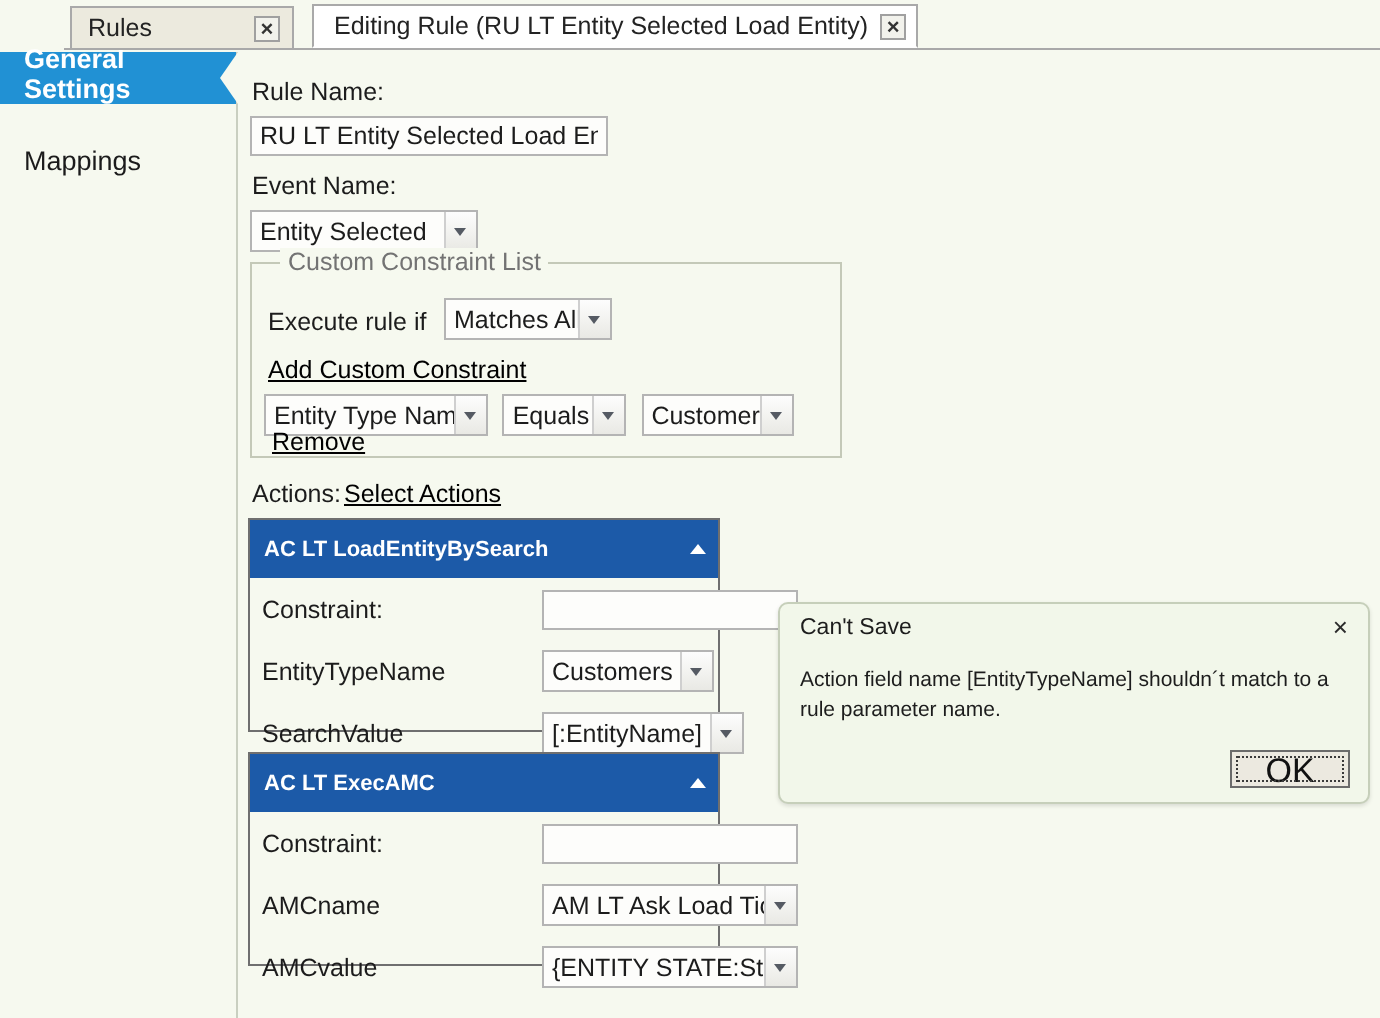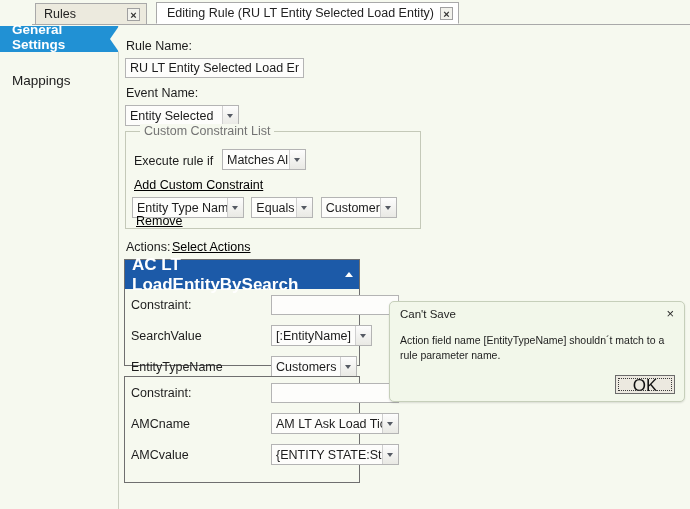--- a/index.html
+++ b/index.html
@@ -204,21 +204,21 @@
     width: 236px;
     box-sizing: border-box;
     border: 1px solid #6f6f6f;
     background: #f6f9ef;
   }
   .ap-header {
     height: 29px;
     background: #1c5aa8;
     color: #ffffff;
     font-weight: bold;
-    font-size: 17px;
+    font-size: 11px;
     display: flex;
     align-items: center;
     justify-content: space-between;
     padding: 0 6px 0 7px;
     cursor: pointer;
   }
   .ap-collapse {
     width: 0; height: 0;
     border-left: 4.5px solid transparent;
     border-right: 4.5px solid transparent;
@@ -365,36 +365,40 @@
   <div class="action-panel" style="top:233px;height:107px;">
     <div class="ap-header">
       <span>AC LT LoadEntityBySearch</span>
       <span class="ap-collapse"></span>
     </div>
     <div class="ap-row">
       <span class="rl">Constraint:</span>
       <input class="txtbox" style="width: 128px;" value="">
     </div>
     <div class="ap-row">
+      <span class="rl">EntityTypeName</span>
+      <span class="sel" style="width:128px;">
+        <span class="val">Customers</span>
+        <span class="arw"></span>
+      </span>
+    </div>
+    <div class="ap-row">
       <span class="rl">SearchValue</span>
       <span class="sel" style="width:128px;">
         <span class="val">[:EntityName]</span>
         <span class="arw"></span>
       </span>
     </div>
-    <div class="ap-row">
-      <span class="rl">EntityTypeName</span>
-      <span class="sel" style="width:128px;">
-        <span class="val">Customers</span>
-        <span class="arw"></span>
-      </span>
-    </div>
   </div>
 
   <div class="action-panel" style="top:350px;height:107px;">
+    <div class="ap-header">
+      <span>AC LT ExecAMC</span>
+      <span class="ap-collapse"></span>
+    </div>
     <div class="ap-row">
       <span class="rl">Constraint:</span>
       <input class="txtbox" style="width: 128px;" value="">
     </div>
     <div class="ap-row">
       <span class="rl">AMCname</span>
       <span class="sel" style="width:128px;">
         <span class="val">AM LT Ask Load Ticket</span>
         <span class="arw"></span>
       </span>

